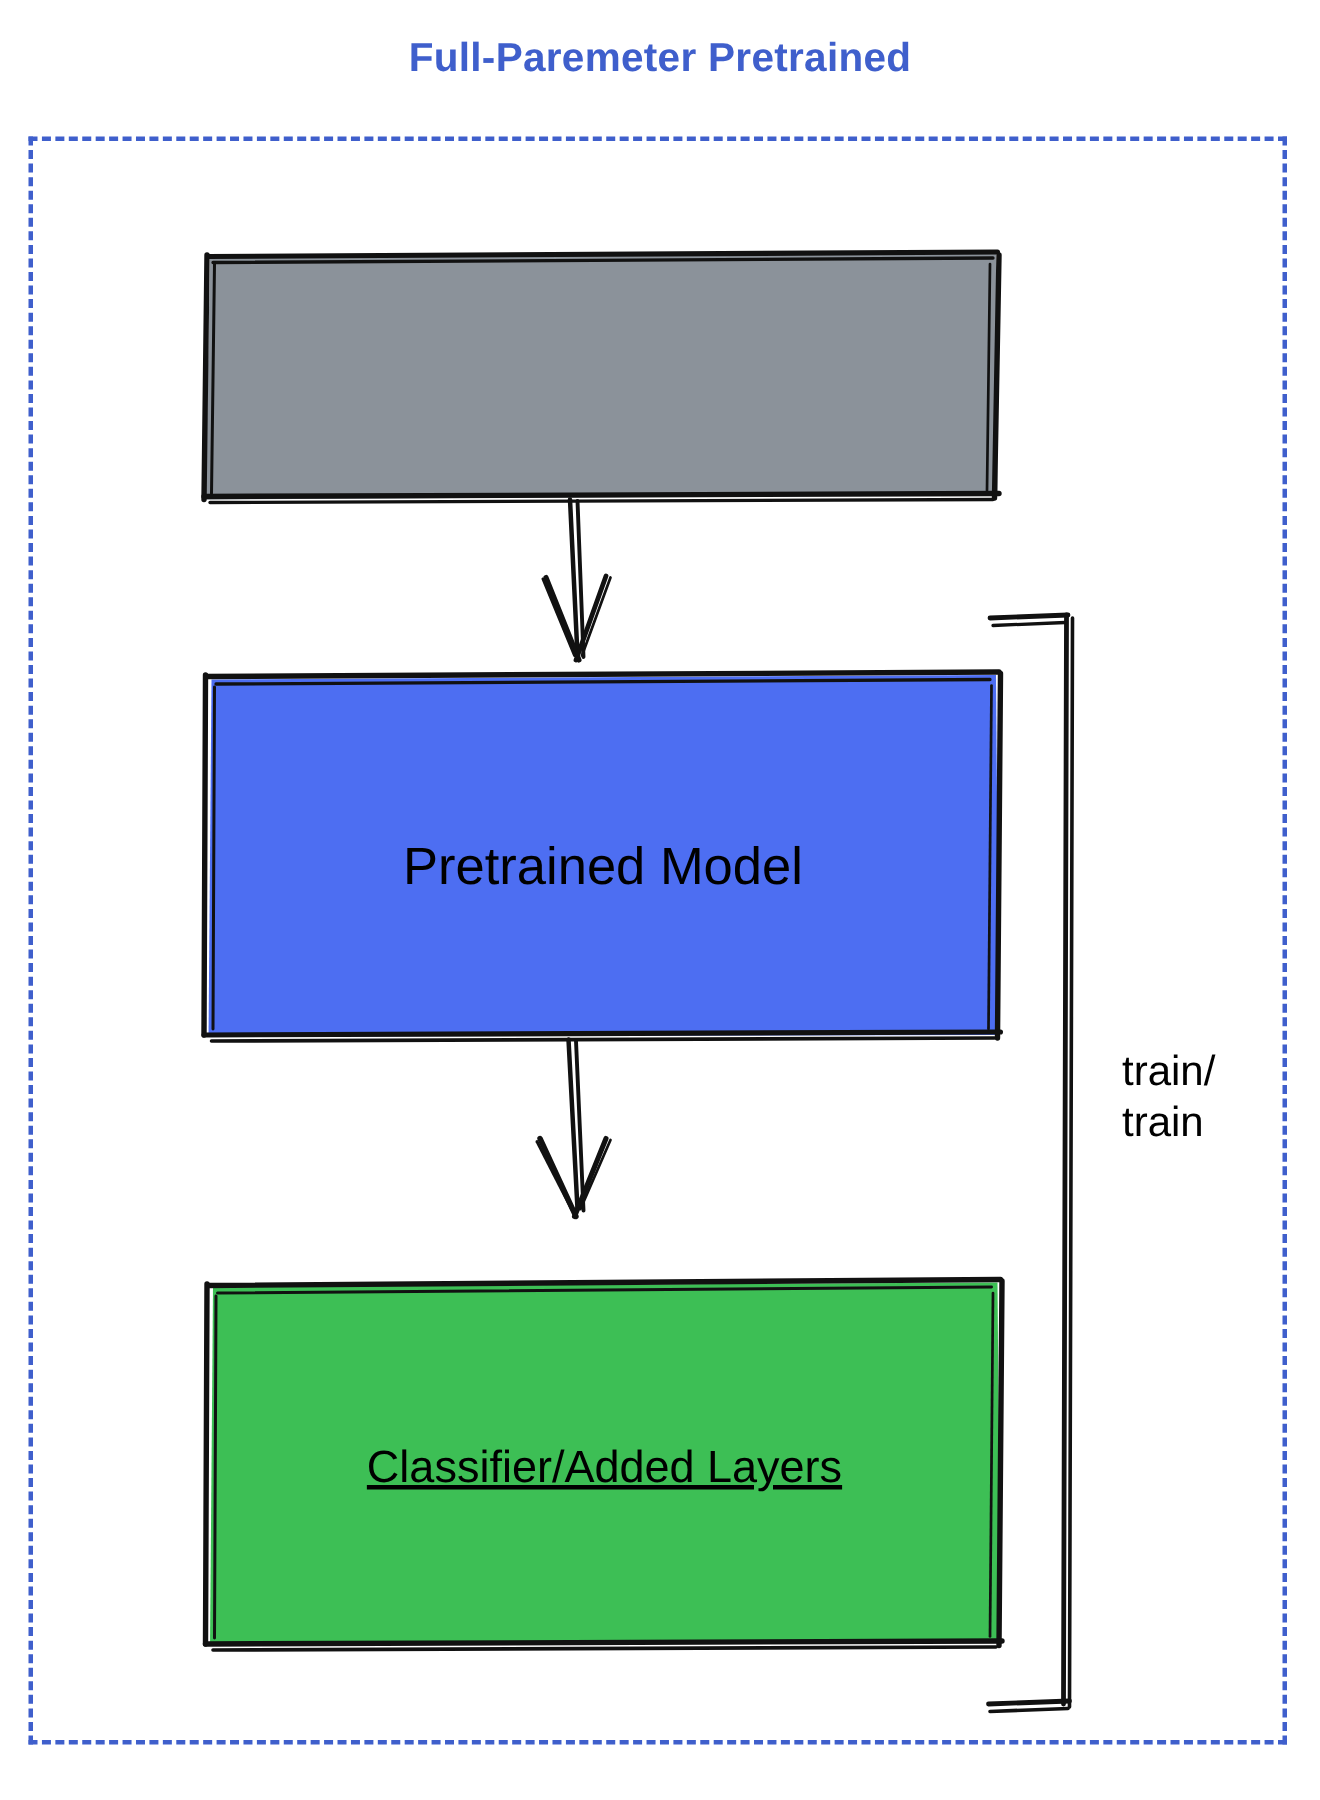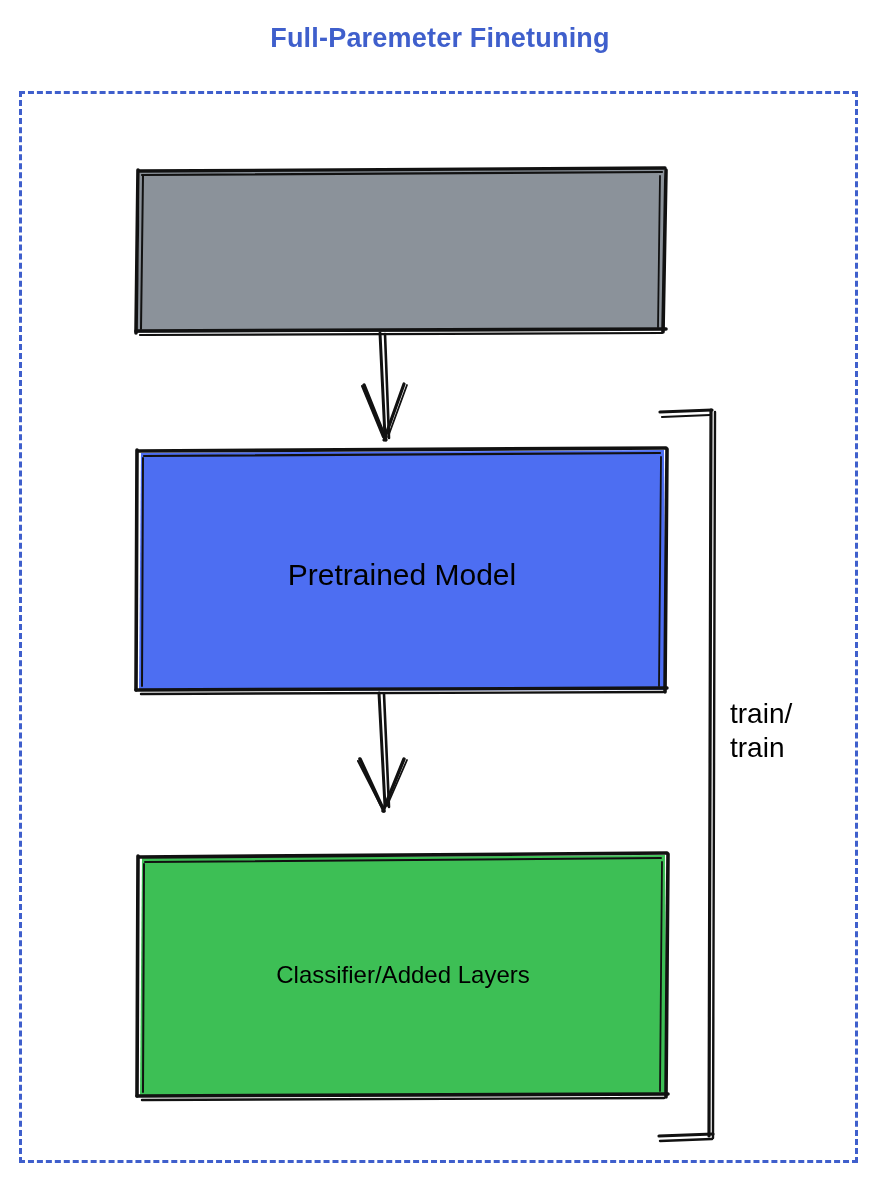--- a/index.html
+++ b/index.html
@@ -67,48 +67,49 @@
   .label-dataset {
     left: 137px;
     top: 218px;
     width: 528px;
     font-size: 31px;
   }
   .label-pretrained {
     left: 138px;
     top: 556px;
     width: 528px;
-    font-size: 30px;
+    font-size: 35px;
   }
   .label-classifier {
     left: 139px;
     top: 960px;
     width: 528px;
-    font-size: 24px;
+    font-size: 30px;
+    text-decoration: underline;
   }
 
   
   .loop-label {
     position: absolute;
-    left: 730px;
+    left: 748px;
     top: 697px;
     width: 120px;
     font-size: 28px;
     color: #000000;
     line-height: 1.22;
     text-align: left;
   }
   .loop-label span { display: block; }
 </style>
 </head>
 <body>
 
 <div id="canvas">
 
-  <div class="diagram-title">Full-Paremeter Finetuning</div>
+  <div class="diagram-title">Full-Paremeter Pretrained</div>
 
   <div class="dashed-frame"></div>
 
   <svg class="sketch-layer" viewBox="0 0 880 1200" xmlns="http://www.w3.org/2000/svg">
 
     <g>
       <polygon points="140,172 664,169 665,330 137,333" fill="#8b929a" stroke="none"></polygon>
 
       <path d="M139,171 L665,168" stroke="#111111" stroke-width="3.4" fill="none" stroke-linecap="round"></path>
       <path d="M142,175 L662,172" stroke="#111111" stroke-width="2.2" fill="none" stroke-linecap="round"></path>

